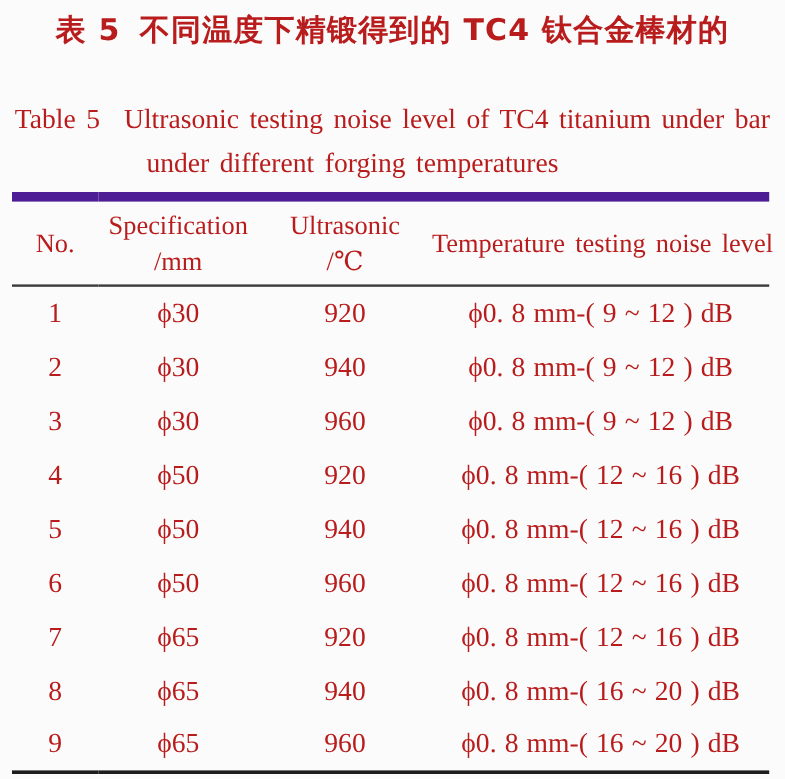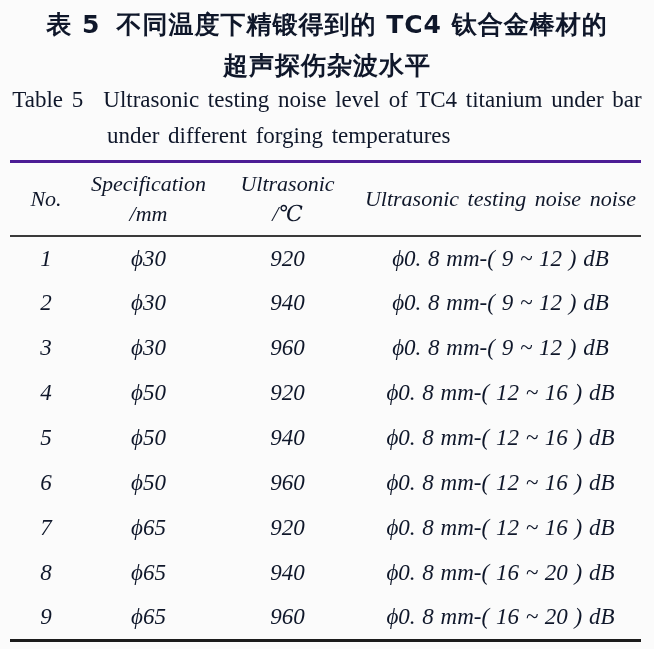--- a/index.html
+++ b/index.html
@@ -1,21 +1,21 @@
 <!DOCTYPE html>
 <html><head>
 <meta charset="utf-8">
 <style>
   html, body { margin: 0; padding: 0; }
   .page {
     position: relative;
     width: 654px;
     height: 649px;
     background: #fbfbfb;
-    color: #0f172a;
+    color: #b91c1c;
     overflow: hidden;
     font-family: "Liberation Serif", "DejaVu Serif", serif;
   }
 
   
   .title-zh-1, .title-zh-2 {
     position: absolute;
     left: 0; right: 0;
     text-align: center;
     font-family: "DejaVu Sans", "Liberation Sans", sans-serif;
@@ -34,38 +34,37 @@
     left: 0; right: 0;
     top: 87px;
     text-align: center;
     font-size: 23px;
     word-spacing: 3px;
     white-space: nowrap;
   }
   .cap-en-1 .en-label { margin-right: 20px; }
   .cap-en-2 {
     position: absolute;
-    left: 107px;
+    left: 122px;
     top: 123px;
     font-size: 23px;
     word-spacing: 3px;
     white-space: nowrap;
   }
 
   
   table.datatable {
     position: absolute;
     left: 10px;
     top: 160px;
     width: 631px;
     border-collapse: collapse;
     table-layout: fixed;
-    border-top: 3px solid #4c1d95;
+    border-top: 8px solid #4c1d95;
     border-bottom: 3px solid #1c1c1c;
-    font-style: italic;
   }
   table.datatable thead tr { height: 74px; }
   table.datatable th {
     font-weight: normal;
     font-size: 22px;
     text-align: center;
     vertical-align: middle;
     padding: 0;
     white-space: nowrap;
     border-bottom: 2px solid #3a3a3a;
@@ -83,21 +82,20 @@
   }
 </style>
 </head>
 <body>
 
 <div class="page">
 
   <div class="title-zh-1">
     <span class="zh-label">表 5</span><span>不同温度下精锻得到的 TC4 钛合金棒材的</span>
   </div>
-  <div class="title-zh-2">超声探伤杂波水平</div>
 
   <div class="cap-en-1">
     <span class="en-label">Table 5</span><span>Ultrasonic testing noise level of TC4 titanium under bar</span>
   </div>
   <div class="cap-en-2">under different forging temperatures</div>
 
   <table class="datatable">
     <colgroup>
       <col style="width:72px">
       <col style="width:133px">
@@ -111,21 +109,21 @@
         </th>
         <th>
           <div class="th-line">Specification</div>
           <div class="th-line">/mm</div>
         </th>
         <th>
           <div class="th-line">Ultrasonic</div>
           <div class="th-line">/℃</div>
         </th>
         <th>
-          <div class="th-line">Ultrasonic testing noise noise</div>
+          <div class="th-line">Temperature testing noise level</div>
         </th>
       </tr>
     </thead>
     <tbody>
       <tr>
         <td>1</td>
         <td>ϕ30</td>
         <td>920</td>
         <td>ϕ0. 8 mm-( 9 ~ 12 ) dB</td>
       </tr>

